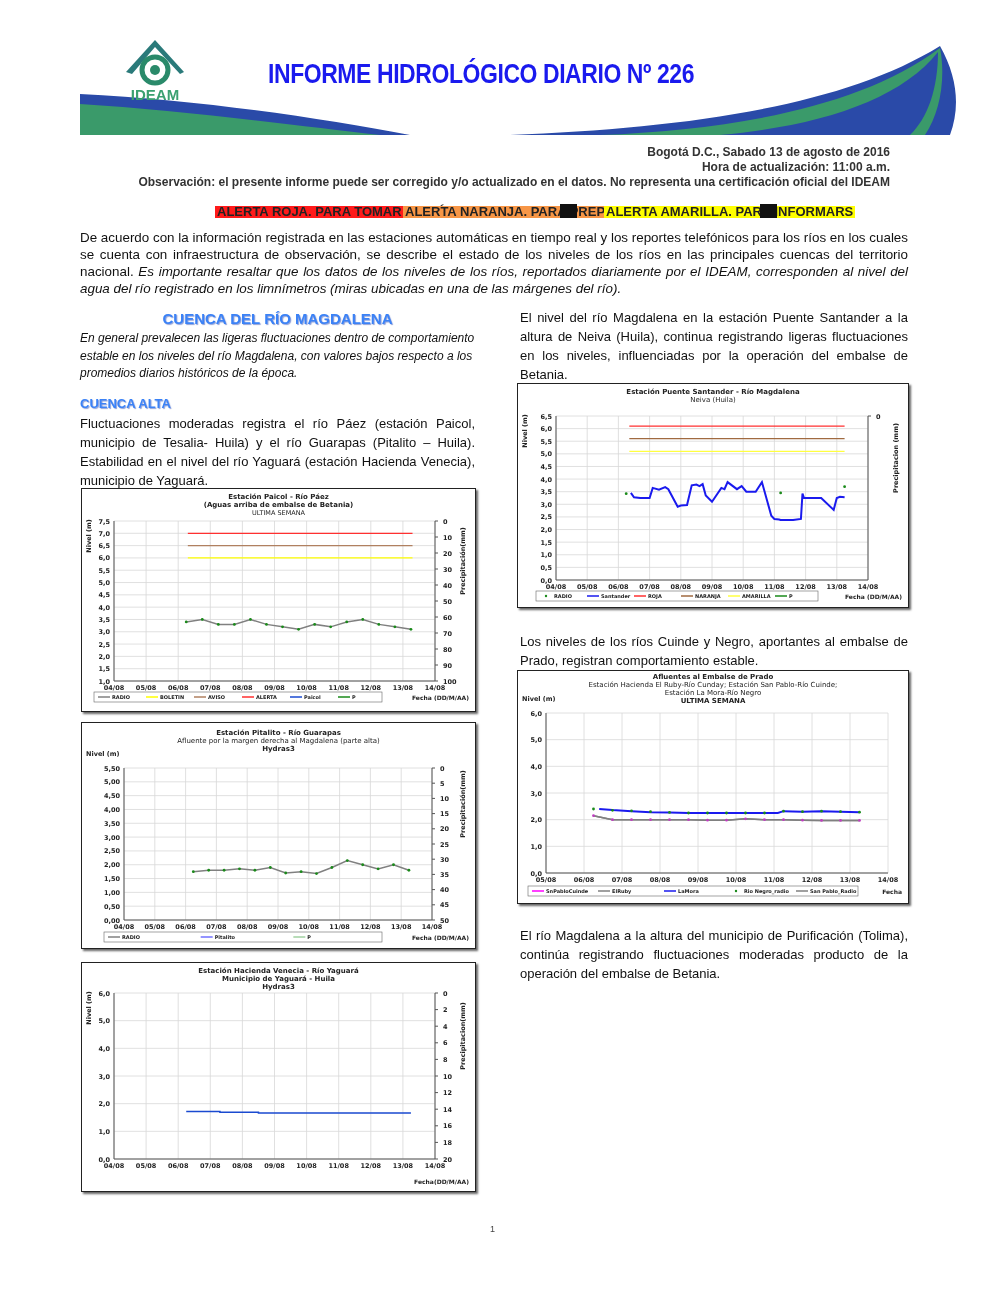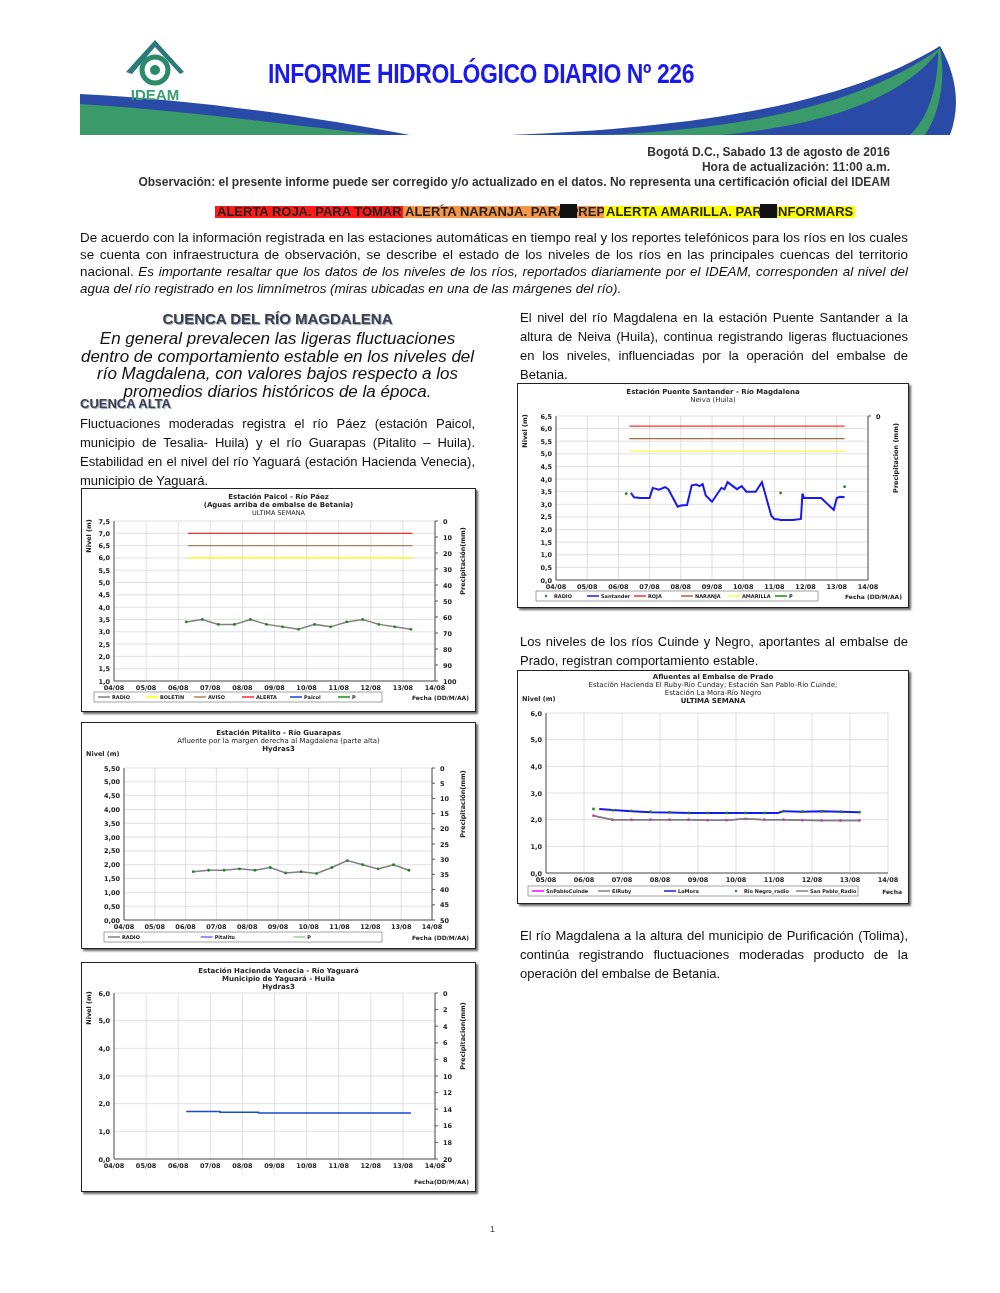--- a/index.html
+++ b/index.html
@@ -4,23 +4,23 @@
 <style>
   html,body{margin:0;padding:0;background:#fff;}
   body{width:1000px;height:1293px;position:relative;font-family:"Liberation Sans",sans-serif;color:#111;overflow:hidden;}
   .abs{position:absolute;}
   #header-banner{left:80px;top:38px;width:898px;height:97px;}
   #title{left:268px;top:58px;font-size:28px;font-weight:bold;color:#1a1aee;letter-spacing:-0.5px;transform:scaleX(0.82);transform-origin:left top;white-space:nowrap;}
   .meta{right:110px;font-size:12px;color:#333;text-align:right;white-space:nowrap;font-weight:bold;}
   .alert{top:206px;font-size:13px;font-weight:bold;height:12px;line-height:12px;padding:0 2px;white-space:nowrap;}
   .intro{left:80px;top:229px;width:828px;font-size:13.4px;line-height:17px;text-align:justify;}
   .intro i{font-style:italic;}
-  .sec-title{font-weight:bold;color:#404040;text-shadow:1px 1px 1px #8fa0d8;}
+  .sec-title{font-weight:bold;color:#3b82f6;text-shadow:1px 1px 1px #8fa0d8;}
   .body-text{font-size:13px;line-height:19px;text-align:justify;}
-  .it{font-style:italic;font-size:17px;line-height:17.5px;text-align:center;}
+  .it{font-style:italic;font-size:12px;line-height:17.5px;}
   .chart-box{position:absolute;border:1.5px solid #222;box-shadow:2px 2px 2px #666;background:#fff;}
   .chart-box svg{display:block;}
   svg text{font-family:"DejaVu Sans",sans-serif;}
   #page-num{left:490px;top:1224px;font-size:9px;color:#444;}
 </style>
 </head>
 <body>
 
 <svg id="header-banner" class="abs" viewBox="0 0 898 97" preserveAspectRatio="none">
   <path d="M0,62 C100,70 220,88 320,97 L0,97 Z" fill="#3a9a6a"></path>

